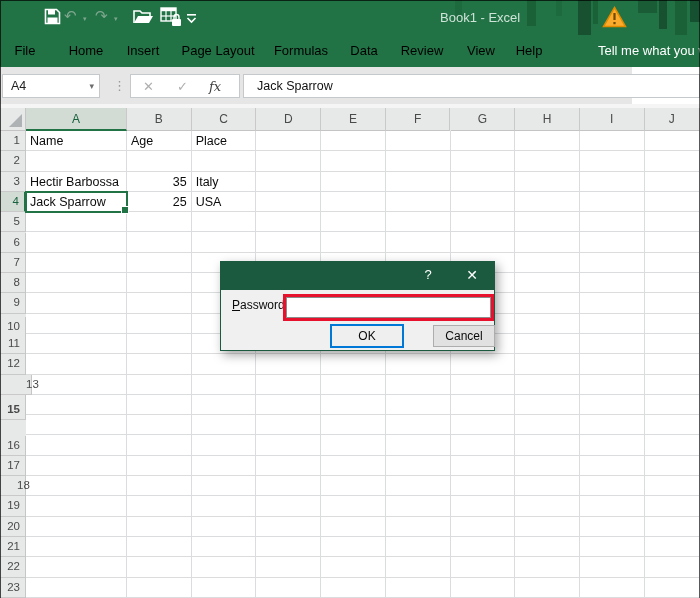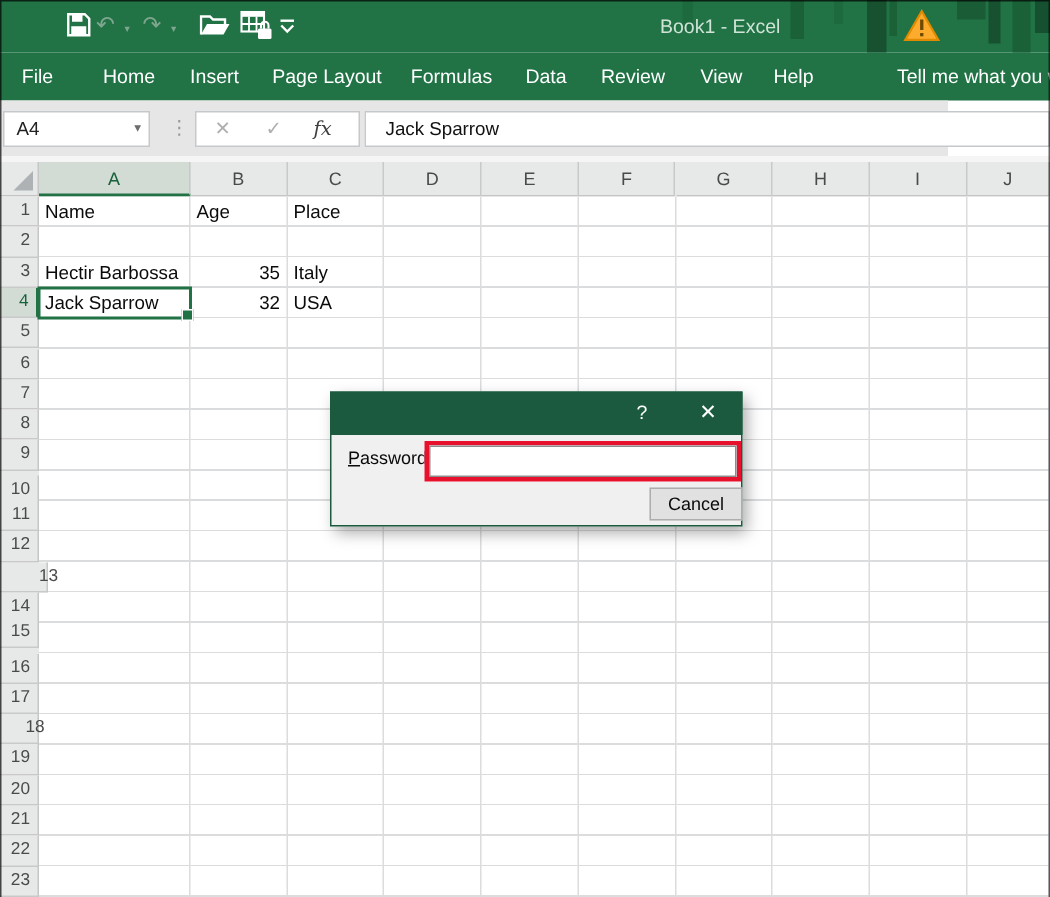--- a/index.html
+++ b/index.html
@@ -16,21 +16,21 @@
   .titlebar{position:absolute;left:0;top:0;width:700px;height:35px;background:var(--green);}
   .stripe{position:absolute;top:0;}
   .qat-icon{position:absolute;color:#fff;line-height:1;}
   .glyph{font-family:"DejaVu Sans",sans-serif;}
   .undo-redo{font-size:15px;color:#7EA68E;top:9px;}
   .mini-caret{font-size:7px;color:#7EA68E;top:15px;position:absolute;}
   .win-title{position:absolute;left:440px;top:10px;font-size:13px;color:#CFE3D7;white-space:nowrap;}
   
   .tabrow{position:absolute;left:0;top:35px;width:700px;height:32px;background:var(--green);}
   .tab{position:absolute;top:0;height:32px;line-height:32px;transform:translateX(-50%);
-       color:#ffffff;font-size:13px;white-space:nowrap;text-align:center;}
+       color:#000000;font-size:13px;white-space:nowrap;text-align:center;}
   .tellme{position:absolute;left:598px;top:0;height:32px;line-height:32px;color:#fff;font-size:13px;white-space:nowrap;}
   
   .fbar{position:absolute;left:0;top:67px;width:632px;height:37px;background:#E6E6E6;}
   .fgap{position:absolute;left:0;top:104px;width:700px;height:4px;background:#F5F5F5;}
   .whitebox{position:absolute;top:7px;height:24px;background:#fff;border:1px solid #C6C9CC;box-sizing:border-box;}
   .namebox{left:2px;width:98px;}
   .namebox .txt{position:absolute;left:8px;top:4px;font-size:12.5px;color:#222;}
   .namebox .dd{position:absolute;right:5px;top:6px;font-size:9px;color:#6d6d6d;}
   .dots{position:absolute;left:113px;top:11px;color:#9A9A9A;font-size:13px;}
   .fxbox{left:130px;width:110px;}
@@ -218,51 +218,52 @@
       <div class="row-h" style="top: 81.2px; height: 20.3px; line-height: 19.3px;">5</div>
       <div class="row-h" style="top: 101.5px; height: 20.3px; line-height: 19.3px;">6</div>
       <div class="row-h" style="top: 121.8px; height: 20.3px; line-height: 19.3px;">7</div>
       <div class="row-h" style="top: 142.1px; height: 20.3px; line-height: 19.3px;">8</div>
       <div class="row-h" style="top: 162.4px; height: 20.3px; line-height: 19.3px;">9</div>
       <div class="row-h" style="top: 186px; height: 20.3px; line-height: 19.3px;">10</div>
       <div class="row-h" style="top: 203px; height: 20.3px; line-height: 19.3px;">11</div>
       <div class="row-h" style="top: 223.3px; height: 20.3px; line-height: 19.3px;">12</div>
       <div class="row-h" style="top: 243.6px; height: 20.3px; line-height: 19.3px; padding-left: 26px;">13</div>
       <div class="row-h" style="top: 263.9px; height: 20.3px; line-height: 19.3px;">14</div>
-      <div class="row-h" style="top: 281px; height: 20.3px; line-height: 19.3px;">15</div>
+      <div class="row-h" style="top: 269px; height: 20.3px; line-height: 19.3px; font-weight: bold;">15</div>
       <div class="row-h" style="top: 304.5px; height: 20.3px; line-height: 19.3px;">16</div>
       <div class="row-h" style="top: 324.8px; height: 20.3px; line-height: 19.3px;">17</div>
       <div class="row-h" style="top: 345.1px; height: 20.3px; line-height: 19.3px; padding-left: 17px;">18</div>
       <div class="row-h" style="top: 365.4px; height: 20.3px; line-height: 19.3px;">19</div>
       <div class="row-h" style="top: 385.7px; height: 20.3px; line-height: 19.3px;">20</div>
       <div class="row-h" style="top: 406px; height: 20.3px; line-height: 19.3px;">21</div>
       <div class="row-h" style="top: 426.3px; height: 20.3px; line-height: 19.3px;">22</div>
       <div class="row-h" style="top: 446.6px; height: 20.3px; line-height: 19.3px;">23</div>
     </div>
   <div id="cells">
       <div class="cell" style="left: 26px; width: 100px; top: 0px; height: 20.3px;">Name</div>
       <div class="cell" style="left: 127px; width: 63.7px; top: 0px; height: 20.3px;">Age</div>
       <div class="cell" style="left: 191.7px; width: 63.7px; top: 0px; height: 20.3px;">Place</div>
       <div class="cell" style="left: 26px; width: 100px; top: 40.6px; height: 20.3px;">Hectir Barbossa</div>
       <div class="cell num" style="left: 127px; width: 63.7px; top: 40.6px; height: 20.3px;">35</div>
       <div class="cell" style="left: 191.7px; width: 63.7px; top: 40.6px; height: 20.3px;">Italy</div>
       <div class="cell" style="left: 26px; width: 100px; top: 60.9px; height: 20.3px;">Jack Sparrow</div>
-      <div class="cell num" style="left: 127px; width: 63.7px; top: 60.9px; height: 20.3px;">32</div>
+      <div class="cell num" style="left: 127px; width: 63.7px; top: 60.9px; height: 20.3px;">25</div>
       <div class="cell" style="left: 191.7px; width: 63.7px; top: 60.9px; height: 20.3px;">USA</div>
     </div>
   <div class="selbox" id="selbox" style="left: 25px; top: 59.9px; width: 103px; height: 22.3px;">
     <div class="handle"></div>
   </div>
 </div>
 
 <div class="dialog">
   <div class="dlg-title">
     <span class="dlg-btn dlg-help">?</span>
     <span class="dlg-btn dlg-close glyph">✕</span>
   </div>
   <span class="pw-label">Password:</span>
   <div class="redbox">
     <input type="password" value="" style="">
   </div>
+  <div class="btn btn-ok">OK</div>
   <div class="btn btn-cancel">Cancel</div>
 </div>
 
 <div class="frame"></div>
 
 </body></html>

